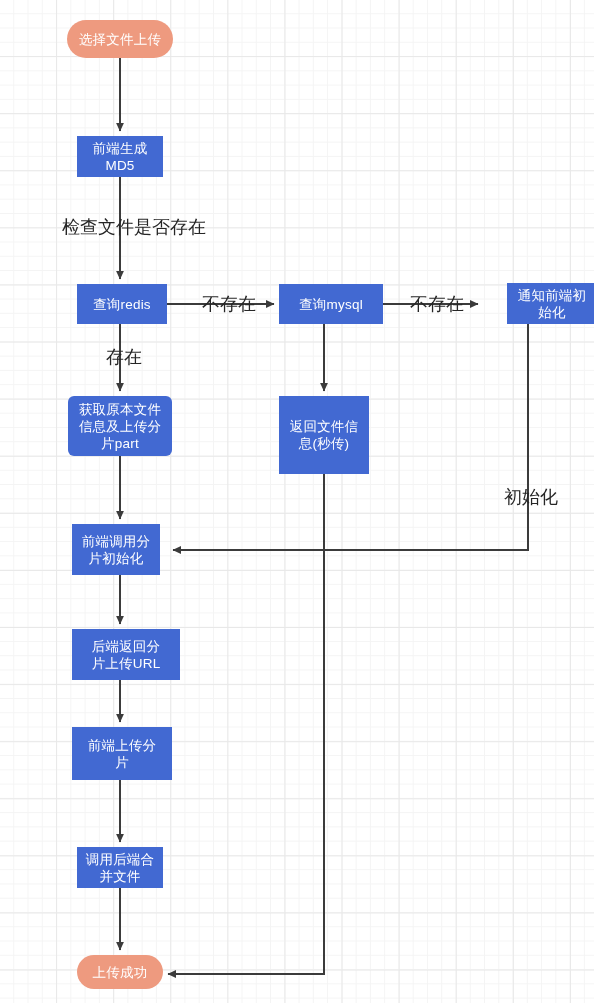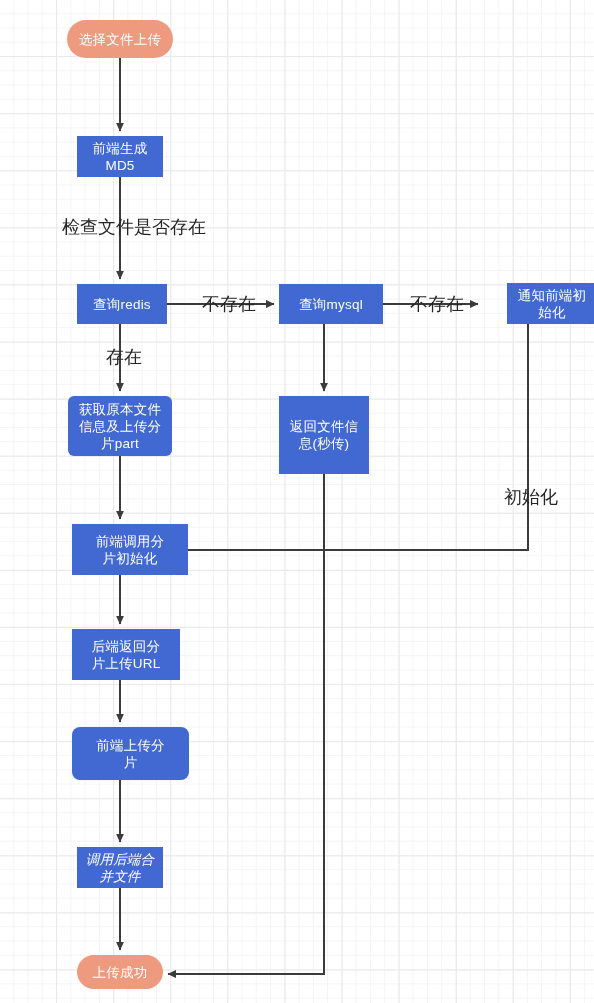--- a/index.html
+++ b/index.html
@@ -120,33 +120,33 @@
       </div>
       <div class="node process" style="left: 68px; top: 396px; width: 104px; height: 60px; border-radius: 6px;">
         <span class="node-label">获取原本文件
 信息及上传分
 片part</span>
       </div>
       <div class="node process" style="left: 279px; top: 396px; width: 90px; height: 78px;">
         <span class="node-label">返回文件信
 息(秒传)</span>
       </div>
-      <div class="node process" style="left: 72px; top: 524px; width: 116px; height: 51px;">
+      <div class="node process" style="left: 72px; top: 524px; width: 88px; height: 51px;">
         <span class="node-label">前端调用分
 片初始化</span>
       </div>
       <div class="node process" style="left: 72px; top: 629px; width: 108px; height: 51px; text-align: center;">
         <span class="node-label">后端返回分
 片上传URL</span>
       </div>
-      <div class="node process" style="left: 72px; top: 727px; width: 117px; height: 53px; border-radius: 8px;">
+      <div class="node process" style="left: 72px; top: 727px; width: 100px; height: 53px;">
         <span class="node-label">前端上传分
 片</span>
       </div>
-      <div class="node process" style="left: 77px; top: 847px; width: 86px; height: 41px; font-style: italic;">
+      <div class="node process" style="left: 77px; top: 847px; width: 86px; height: 41px;">
         <span class="node-label">调用后端合
 并文件</span>
       </div>
       <div class="node terminal" style="left: 77px; top: 955px; width: 86px; height: 34px; justify-content: flex-end;">
         <span class="node-label">上传成功</span>
       </div>
     </div>
   <div id="label-layer">
       <div class="edge-label" style="left: 62px; top: 220px;">检查文件是否存在</div>
       <div class="edge-label" style="left: 202px; top: 297px;">不存在</div>

